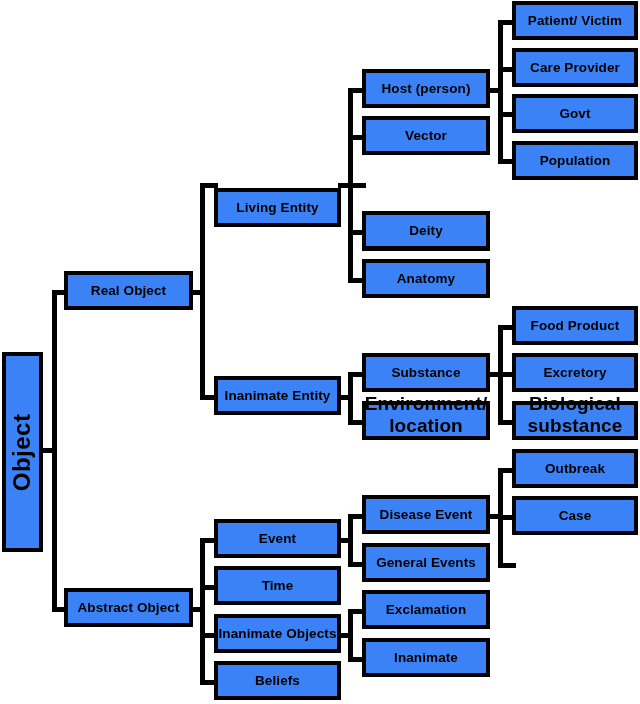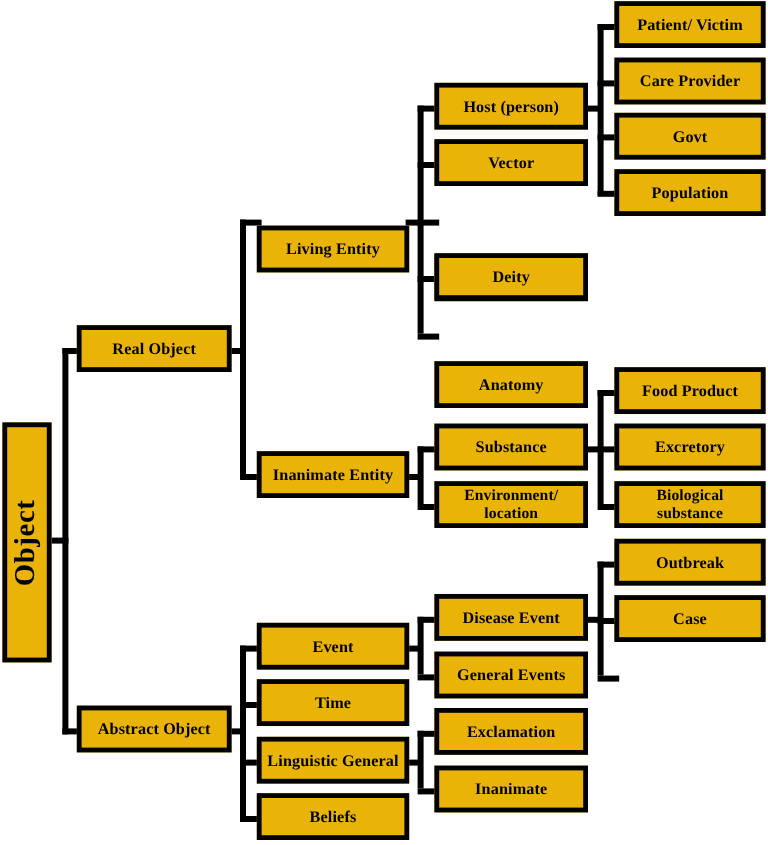--- a/index.html
+++ b/index.html
@@ -14,36 +14,37 @@
     position: relative;
     width: 640px;
     height: 704px;
     background: #ffffff;
     overflow: hidden;
   }
   .node {
     position: absolute;
     box-sizing: border-box;
     border: 4px solid #000000;
-    background: #eab308;
+    background: #3b82f6;
     color: #000000;
     display: flex;
     align-items: center;
     justify-content: center;
     text-align: center;
-    font-family: Liberation Serif, serif;
+    font-family: Liberation Sans, sans-serif;
     font-weight: bold;
     font-size: 13.5px;
     line-height: 1.12;
     letter-spacing: 0.1px;
     z-index: 3;
   }
   .node.two-line {
-    font-size: 13px;
+    font-size: 19px;
     line-height: 1.12;
+    justify-content: flex-end;
   }
   .node-root {
     font-size: 24px;
     font-weight: bold;
     letter-spacing: 0.5px;
   }
   .node-root .vtext {
     transform: rotate(-90deg);
     white-space: nowrap;
     display: block;
@@ -137,39 +138,39 @@
   <div class="node" style="left:214px; top:376px; width:127px; height:39px;">
     <span>Inanimate Entity</span>
   </div>
   <div class="node" style="left:214px; top:519px; width:127px; height:39px;">
     <span>Event</span>
   </div>
   <div class="node" style="left:214px; top:566px; width:127px; height:39px;">
     <span>Time</span>
   </div>
   <div class="node" style="left:214px; top:614px; width:127px; height:39px;">
-    <span>Linguistic General</span>
+    <span>Inanimate Objects</span>
   </div>
   <div class="node" style="left:214px; top:661px; width:127px; height:39px;">
     <span>Beliefs</span>
   </div>
 
   <div class="node" style="left:362px; top:69px; width:128px; height:39px;">
     <span>Host (person)</span>
   </div>
   <div class="node" style="left:362px; top:116px; width:128px; height:39px;">
     <span>Vector</span>
   </div>
   <div class="node" style="left:362px; top:164px; width:128px; height:39px;margin-top:48px;">
     <span>Pathogen</span>
   </div>
   <div class="node" style="left:362px; top:211px; width:128px; height:39px;">
     <span>Deity</span>
   </div>
-  <div class="node" style="left:362px; top:259px; width:128px; height:39px;margin-top:42px;">
+  <div class="node" style="left:362px; top:259px; width:128px; height:39px;">
     <span>Anatomy</span>
   </div>
   <div class="node" style="left:362px; top:353px; width:128px; height:39px;">
     <span>Substance</span>
   </div>
   <div class="node two-line" style="left:362px; top:401px; width:128px; height:39px; flex-direction:column;">
     <span>Environment/</span>
     <span>location</span>
   </div>
   <div class="node" style="left:362px; top:495px; width:128px; height:39px;">

